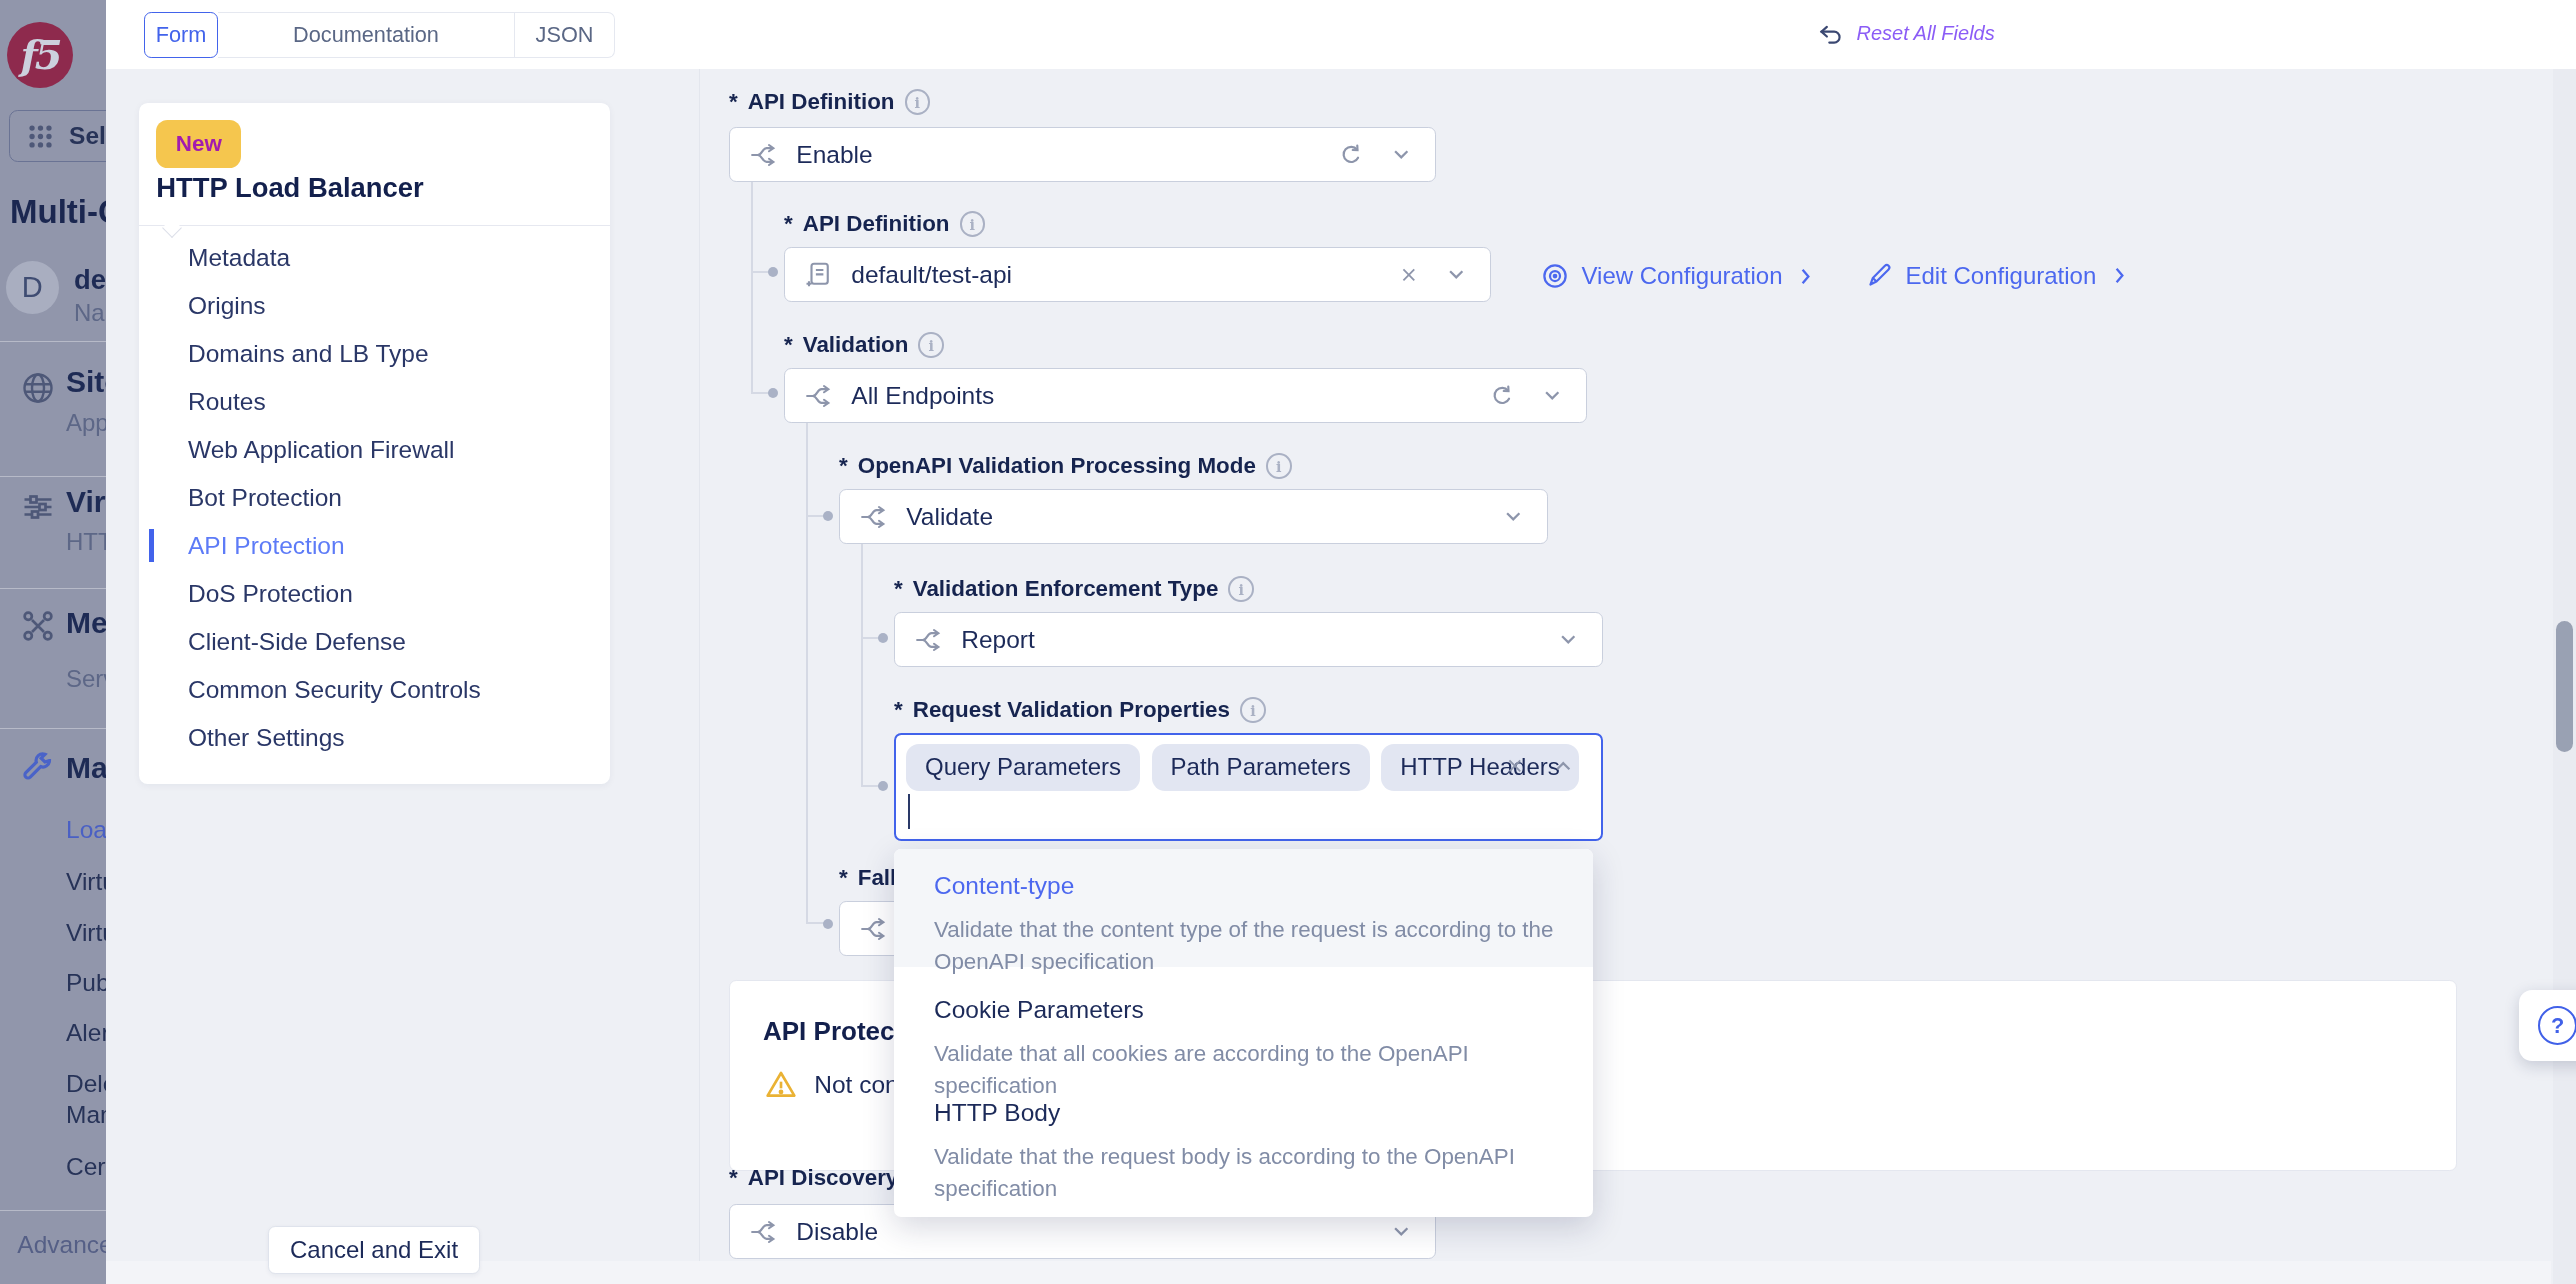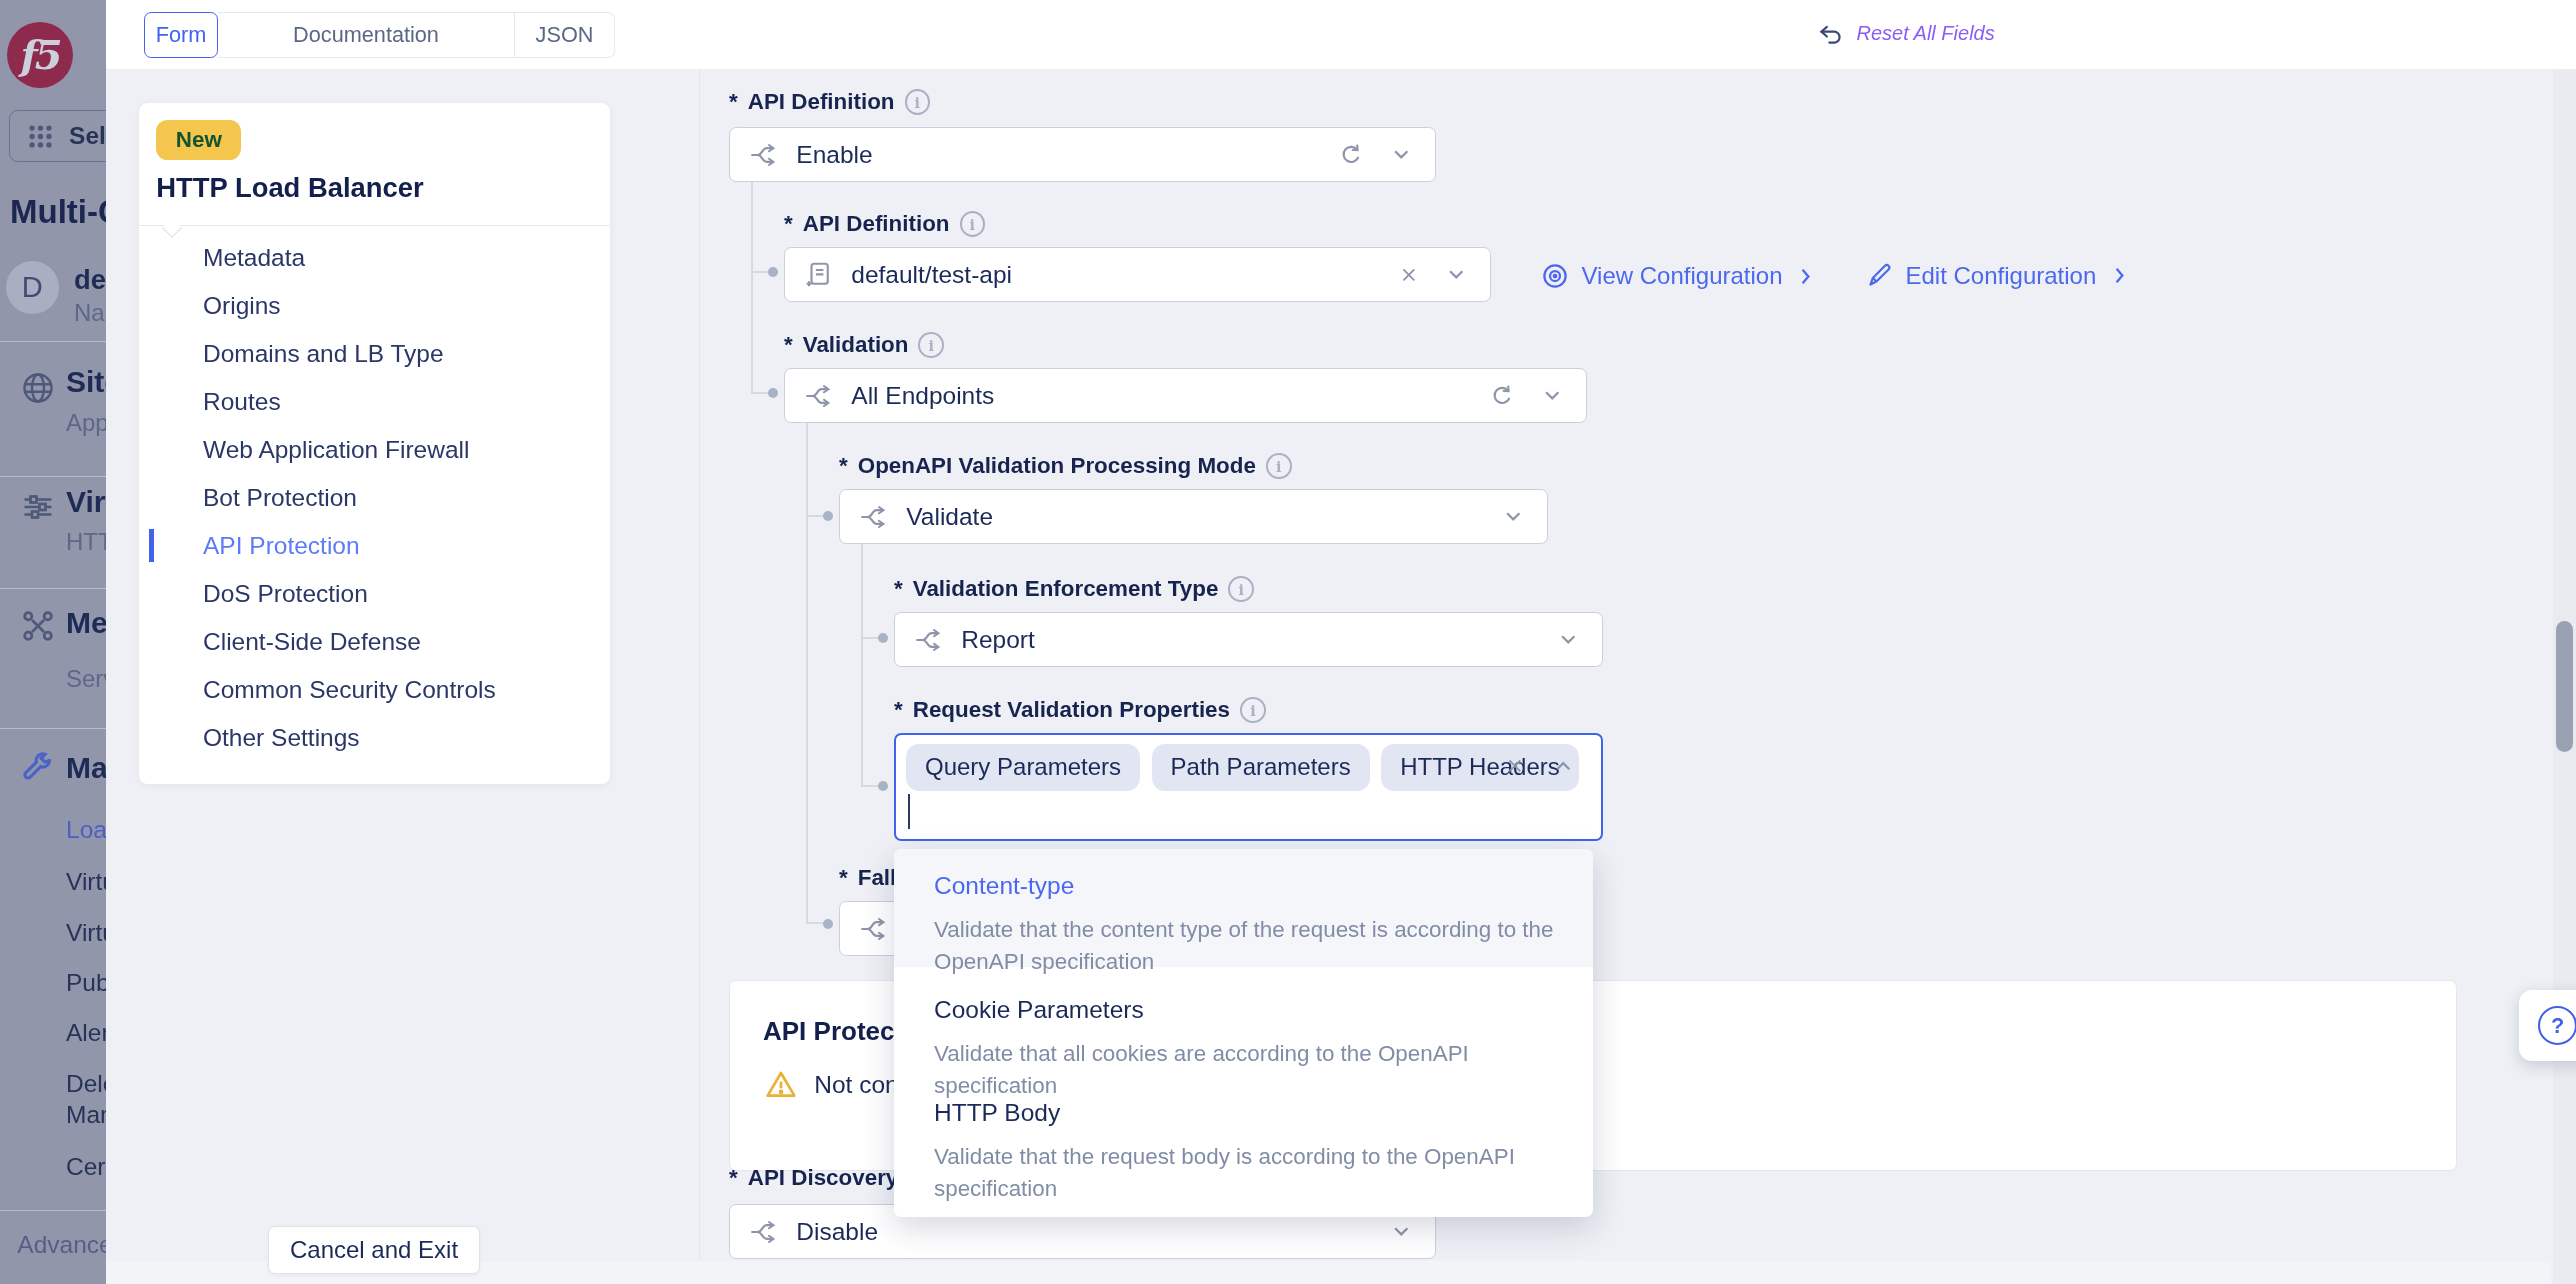--- a/index.html
+++ b/index.html
@@ -44,28 +44,28 @@
   .sdiv{width:1.4px;height:29px;background:#e1e4ec;}
   
   .content-bg{left:106px;top:69px;width:2470px;height:1215px;background:#eef0f5;}
   .vdiv{left:699px;top:69px;width:1.4px;height:1215px;background:#e3e6ed;}
   .footband{left:106px;top:1261px;width:2445px;height:23px;background:#f3f4f8;}
   .scrolltrack{left:2553px;top:69px;width:23px;height:1215px;background:#e9ebf1;}
   .scrollthumb{left:2556px;top:621px;width:17.3px;height:131px;border-radius:8.7px;background:#99a1b3;}
   
   .menucard{left:139px;top:103px;width:471px;height:681px;background:#fff;border-radius:8.7px;
             box-shadow:0 1.4px 7.2px rgba(20,30,70,0.05);z-index:2;}
-  .badge{left:17.3px;top:17.3px;width:85px;height:40px;background:#f5c64e;border-radius:11.5px;
-         display:flex;align-items:center;justify-content:center;color:#14532d;font-weight:bold;font-size:22.4px;}
+  .badge{left:17.3px;top:17.3px;width:85px;height:48px;background:#f5c64e;border-radius:11.5px;
+         display:flex;align-items:center;justify-content:center;color:#a21caf;font-weight:bold;font-size:22.4px;}
   .mc-title{left:17.3px;top:69px;font-size:27.4px;font-weight:800;color:#13204d;}
   .mc-div{left:0;top:122px;width:471px;height:1.4px;background:#e6e8f0;}
   .mc-notch{left:26px;top:118px;width:13px;height:13px;background:#fff;border-right:1.4px solid #dcdfe9;
             border-bottom:1.4px solid #dcdfe9;transform:rotate(45deg);}
   .mc-list{left:0;top:131px;width:471px;}
-  .mc-item{position:relative;height:48px;display:flex;align-items:center;padding-left:64px;
+  .mc-item{position:relative;height:48px;display:flex;align-items:center;padding-left:49px;
            font-size:24.5px;color:#2a3767;cursor:pointer;}
   .mc-item.active{color:#5d7bf7;}
   .mc-item.active::before{content:"";position:absolute;left:10px;top:7.2px;width:5px;height:33px;background:#4263eb;}
   .cancel-btn{left:268px;top:1226px;width:212px;height:48px;background:#fff;border:1.4px solid #dfe3ec;
               border-radius:7.2px;box-sizing:border-box;display:flex;align-items:center;justify-content:center;
               font-size:24px;color:#1c2a59;box-shadow:0 1.4px 4.3px rgba(20,30,70,0.05);z-index:2;}
   
   .flabel{display:flex;align-items:center;gap:10px;font-size:22.4px;font-weight:bold;color:#16244f;z-index:3;}
   .flabel::before{content:"* ";color:#16244f;}
   .info{width:21.7px;height:21.7px;border:2.2px solid #aab1c4;border-radius:50%;display:flex;align-items:center;

